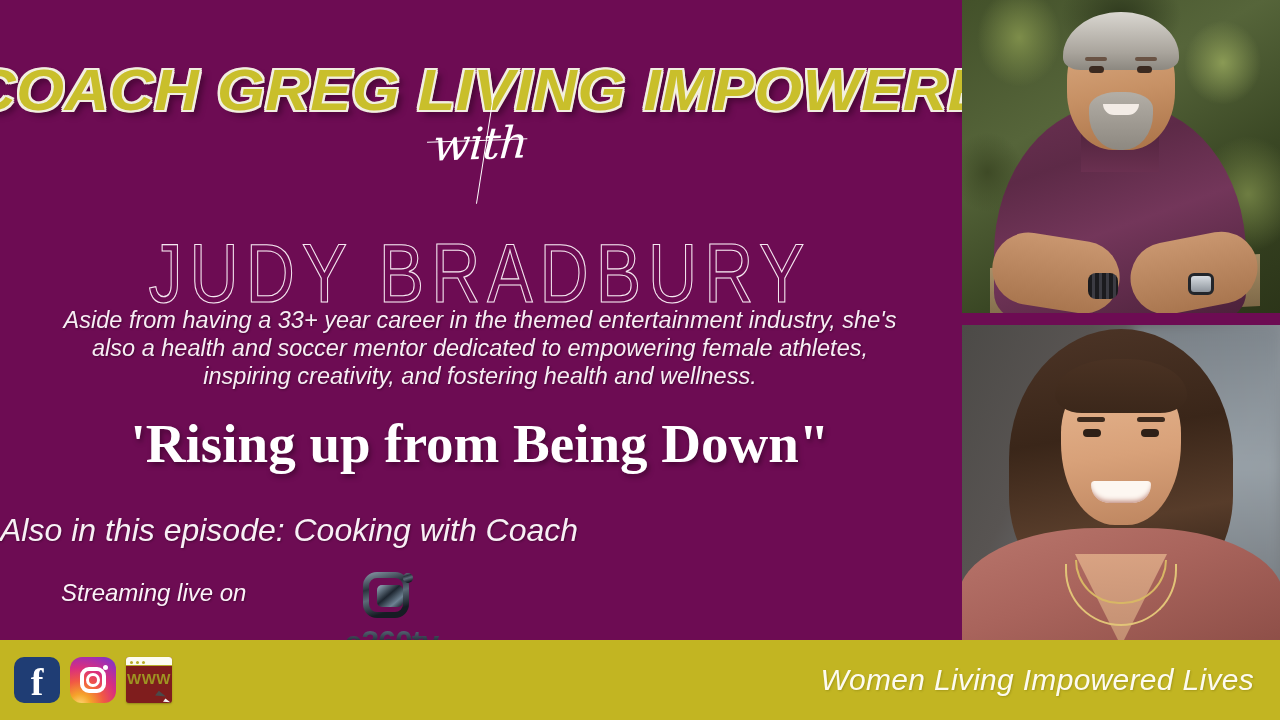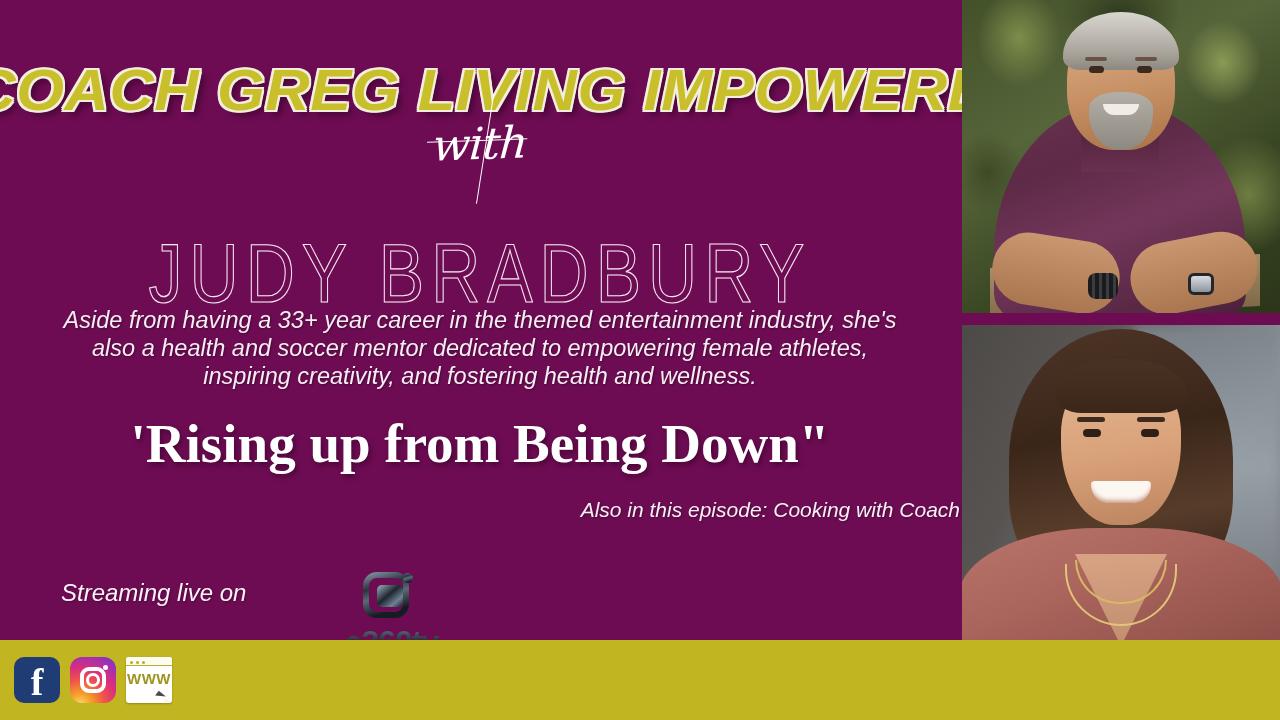--- a/index.html
+++ b/index.html
@@ -118,26 +118,26 @@
     font-weight:bold;
     font-size:55px;
     letter-spacing:0px;
     color:#ffffff;
     text-shadow:2px 3px 5px rgba(35,0,25,0.5);
     white-space:nowrap;
   }
 
   .episode-sub {
     position:absolute;
-    left:0; top:498px;
+    left:0; top:512px;
     width:960px;
-    text-align:right;
+    text-align:left;
     font-family:"Liberation Sans", sans-serif;
     font-style:italic;
-    font-size:21px;
+    font-size:32px;
     color:#f8f0f5;
     text-shadow:1px 1px 2px rgba(30,0,20,0.4);
   }
 
   .streaming-row {
     position:absolute;
     left:17px; top:565px;
     display:flex;
     align-items:flex-start;
     margin-left:44px;
@@ -409,21 +409,21 @@
     border-radius:50%;
   }
   .ic-ig .dot {
     position:absolute; right:8px; top:8px;
     width:5px; height:5px;
     background:#fff;
     border-radius:50%;
   }
 
   .ic-www {
-    background:#ffffff;
+    background:#7f1d1d;
     border-radius:3px;
     box-shadow:0 1px 2px rgba(0,0,0,.25);
     overflow:hidden;
   }
   .ic-www .bar {
     position:absolute; left:0; top:0; width:100%; height:9px;
     background:#fdfcf2;
     border-bottom:1.5px solid #b9ad2a;
   }
   .ic-www .bar i {
@@ -578,15 +578,16 @@
             <i></i>
             <i></i>
             <i></i>
           </div>
         <div class="www">WWW</div>
         <div class="cursor"></div>
       </div>
 
     </div>
 
+    <div class="tagline">Women Living Impowered Lives</div>
   </div>
 
 </div>
 
 </body></html>

